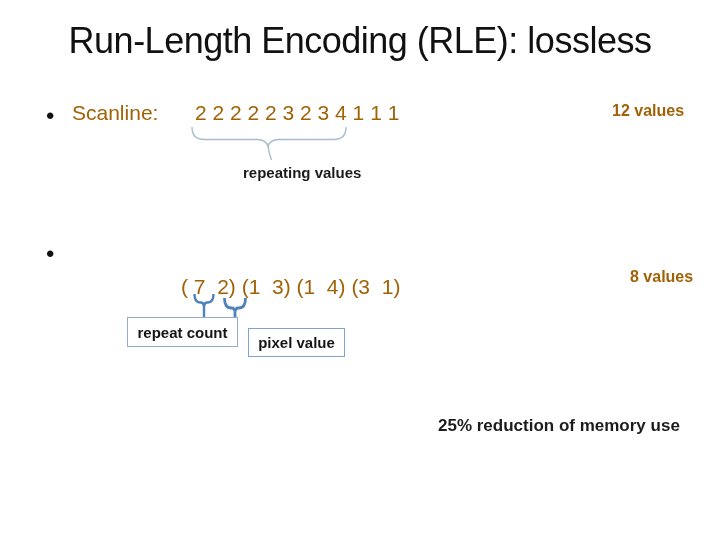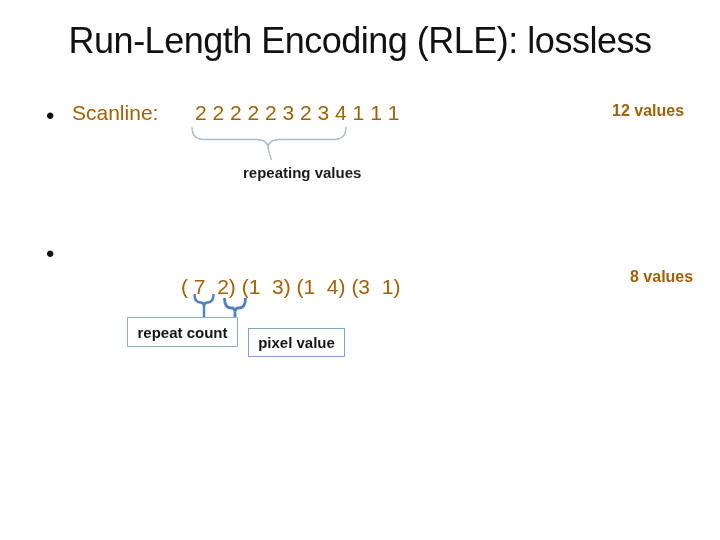--- a/index.html
+++ b/index.html
@@ -92,14 +92,15 @@
     <path d="M12,13.5 L12,31" fill="none" stroke="currentColor" stroke-width="2.8"></path>
   </svg>
 
   <div class="label-box repeat-box">
     <span>repeat count</span>
   </div>
   <div class="label-box pixel-box">
     <span>pixel value</span>
   </div>
 
+  <div class="footer-note">25% reduction of memory use</div>
 
 </div>
 
 </body></html>

